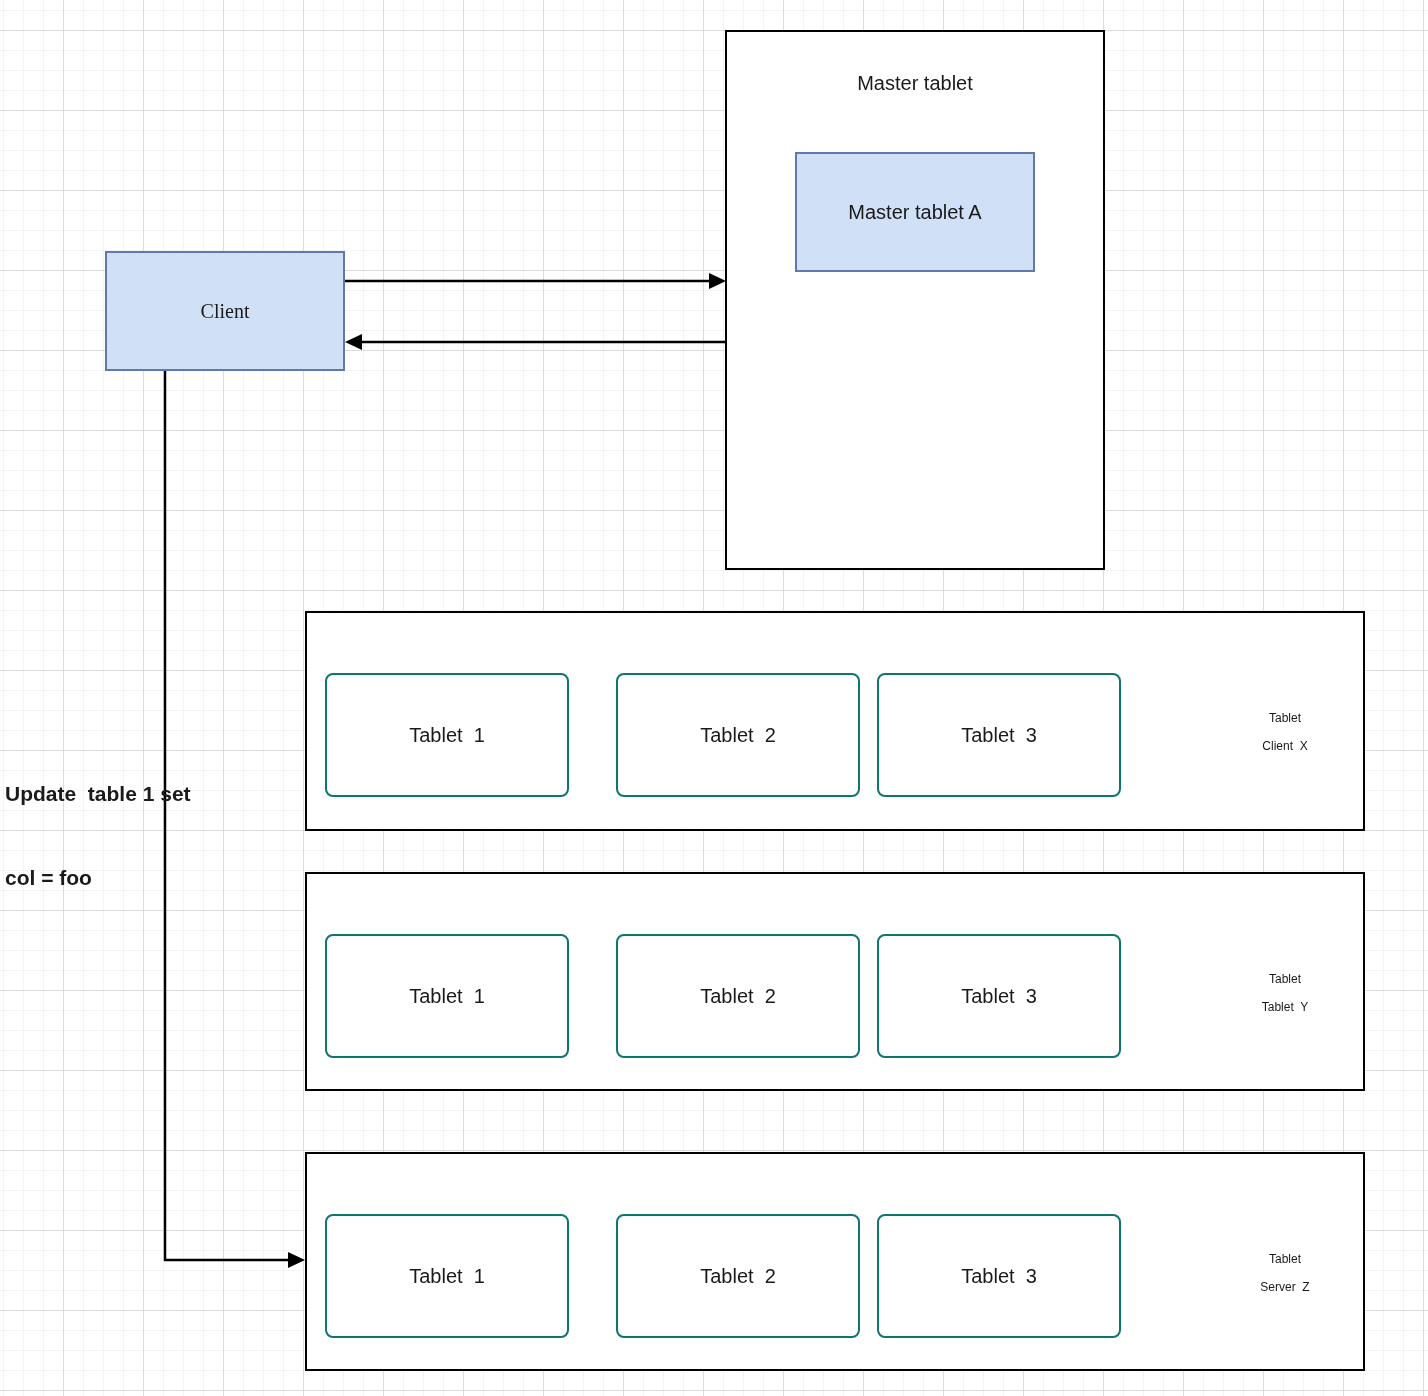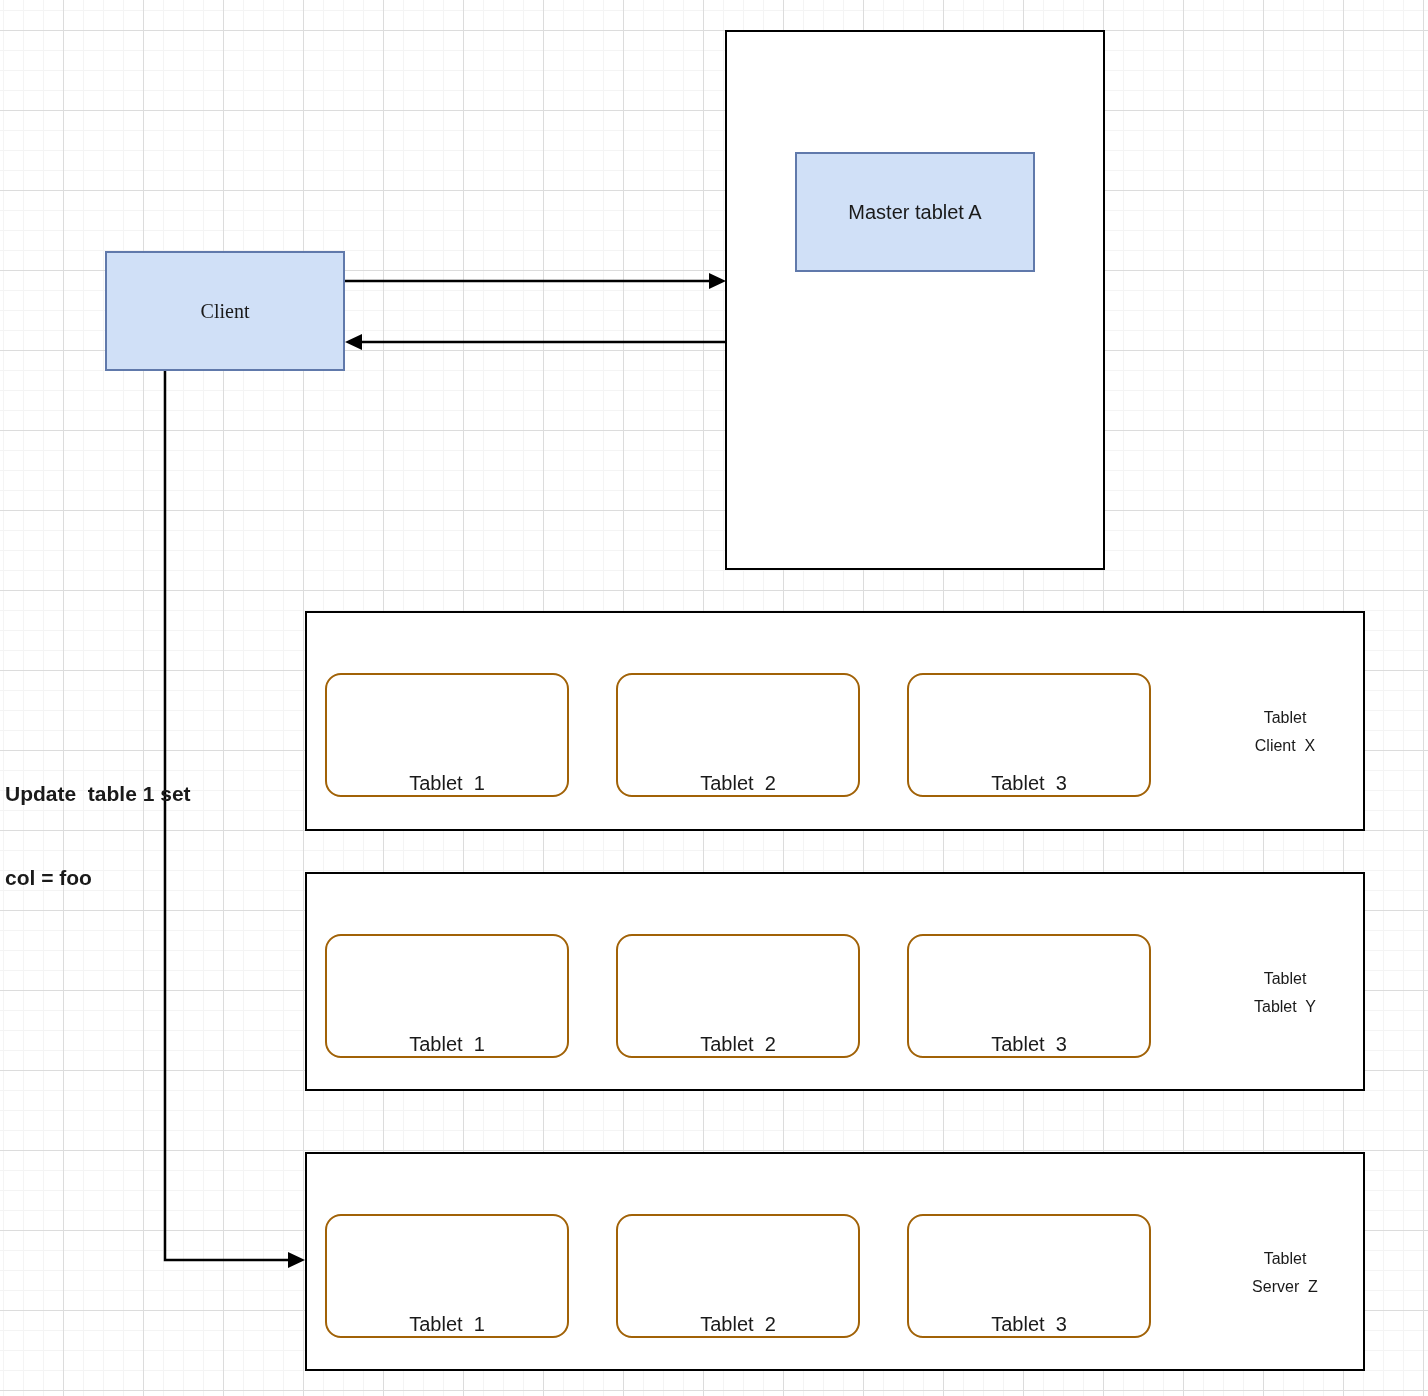--- a/index.html
+++ b/index.html
@@ -46,29 +46,29 @@
   .master-cell.hl{background:#d0e0f7;border:2px solid #6079ab;margin-top:0;z-index:3;position:relative;}
   .master-cell.mut{background:#efefef;border:2px solid #4d4d4d;}
 
   
   .server-row{
     left:305px;width:1060px;height:219px;
     background:#ffffff;border:2px solid #000;z-index:2;
   }
   .tablet{
     position:absolute;top:60px;width:240px;height:120px;
-    border:2px solid #a16207;border-radius:16px;background:#ffffff;
-    display:flex;align-items:flex-end;justify-content:center;
+    border:2px solid #0f766e;border-radius:8px;background:#ffffff;
+    display:flex;align-items:center;justify-content:center;
   }
-  .t1{left:18px}.t2{left:309px}.t3{left:600px}
+  .t1{left:18px}.t2{left:309px}.t3{left:570px}
   .server-label{
     position:absolute;left:878px;top:0;width:200px;height:100%;
     display:flex;flex-direction:column;align-items:center;justify-content:center;
     padding-top:22px;box-sizing:border-box;
-    font-size:16px;line-height:28px;text-align:center;
+    font-size:12px;line-height:28px;text-align:center;
   }
   .server-label div{white-space:pre-wrap;}
 
   
   .update-label{
     left:5px;top:724px;width:240px;z-index:4;
     font-weight:bold;font-size:21px;line-height:28px;
     white-space:pre-wrap;
   }
 
@@ -90,20 +90,21 @@
     <polyline points="165,371 165,1260 290,1260" fill="none" stroke="#000" stroke-width="2.5"></polyline>
     <polygon points="305,1260 288,1252 288,1268" fill="#000"></polygon>
   </g>
 </svg>
 
 <div class="abs client center">
   <span class="lbl">Client</span>
 </div>
 
 <div class="abs master">
+  <div class="master-title">Master tablet</div>
   <div class="master-stack">
     <div class="master-cell hl">
       <span class="lbl">Master tablet A</span>
     </div>
   </div>
 </div>
 
 <div class="abs update-label">
   <div>Update  table 1 set</div>
   <div>col = foo</div>

